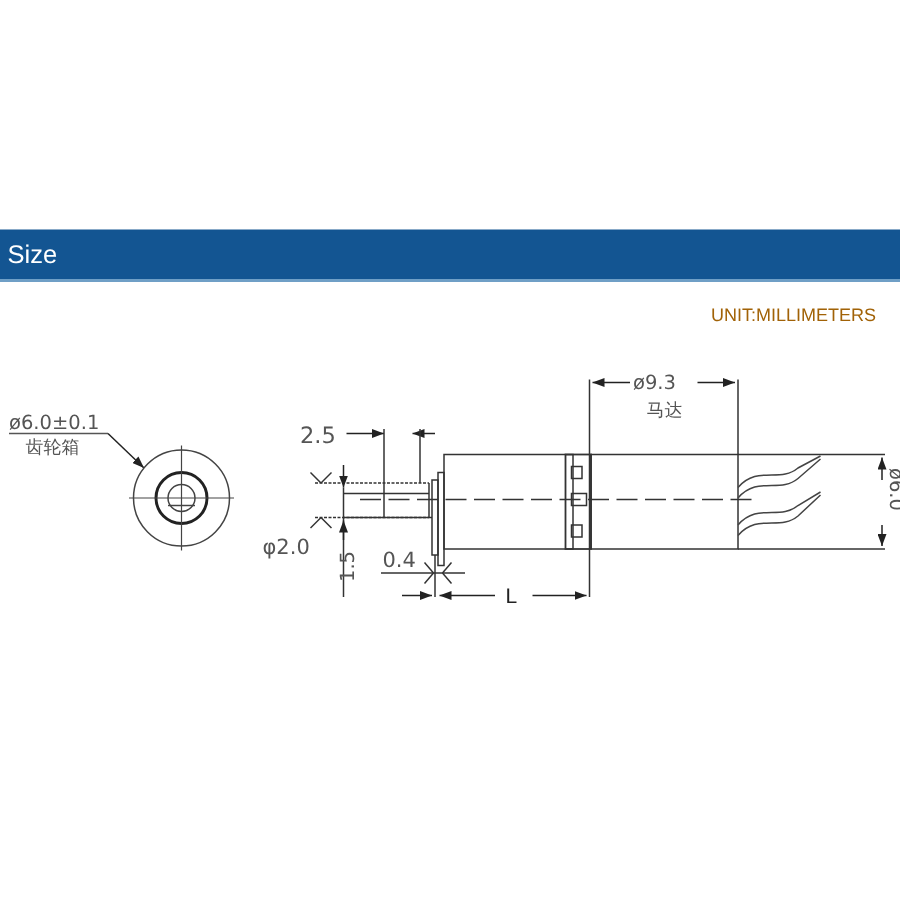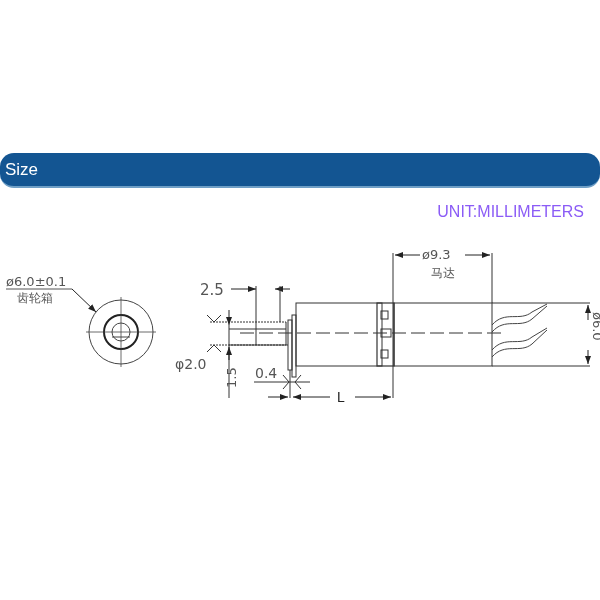--- a/index.html
+++ b/index.html
@@ -1,23 +1,23 @@
 <!DOCTYPE html>
 <html><head>
   <meta charset="utf-8">
   <style>
     html, body { margin: 0; padding: 0; background: #ffffff; }
     body { width: 600px; height: 600px; position: relative; overflow: hidden;
            font-family: "Liberation Sans", sans-serif; }
     .header-bar { position: absolute; left: 0; top: 153px; width: 600px; height: 35px;
-                  background: #135592; border-bottom: 2px solid #6f9fc6; box-sizing: border-box; border-radius: 14px; }
+                  background: #135592; border-bottom: 2px solid #6f9fc6; box-sizing: border-box; }
     .header-title { position: absolute; left: 5px; top: 7px; color: #ffffff;
                     font-size: 17px; font-family: "Liberation Sans", sans-serif; }
-    .unit-label { position: absolute; right: 16px; top: 203px; font-size: 16px;
-                  color: #8b5cf6; font-family: "Liberation Sans", sans-serif; }
+    .unit-label { position: absolute; right: 16px; top: 203px; font-size: 12px;
+                  color: #a16207; font-family: "Liberation Sans", sans-serif; }
     svg.drawing { position: absolute; left: 0; top: 0; }
     .dim-text { font-family: "DejaVu Sans", sans-serif; fill: #555555; }
   </style>
 </head>
 <body>
 
 <div class="header-bar">
   <span class="header-title">Size</span>
 </div>
 

